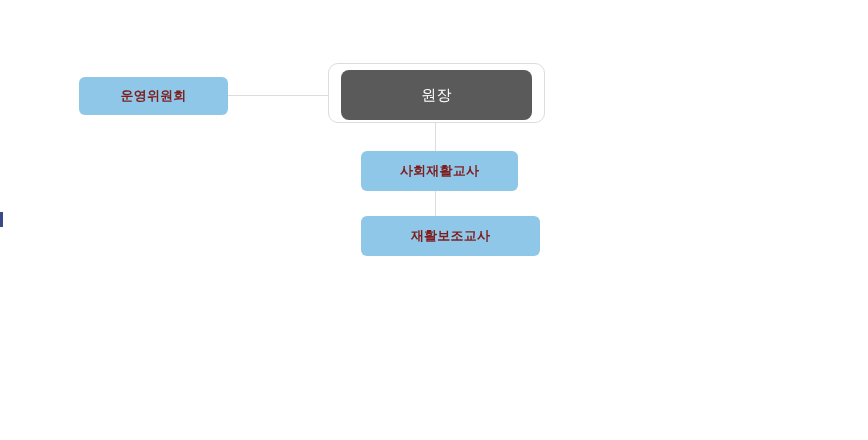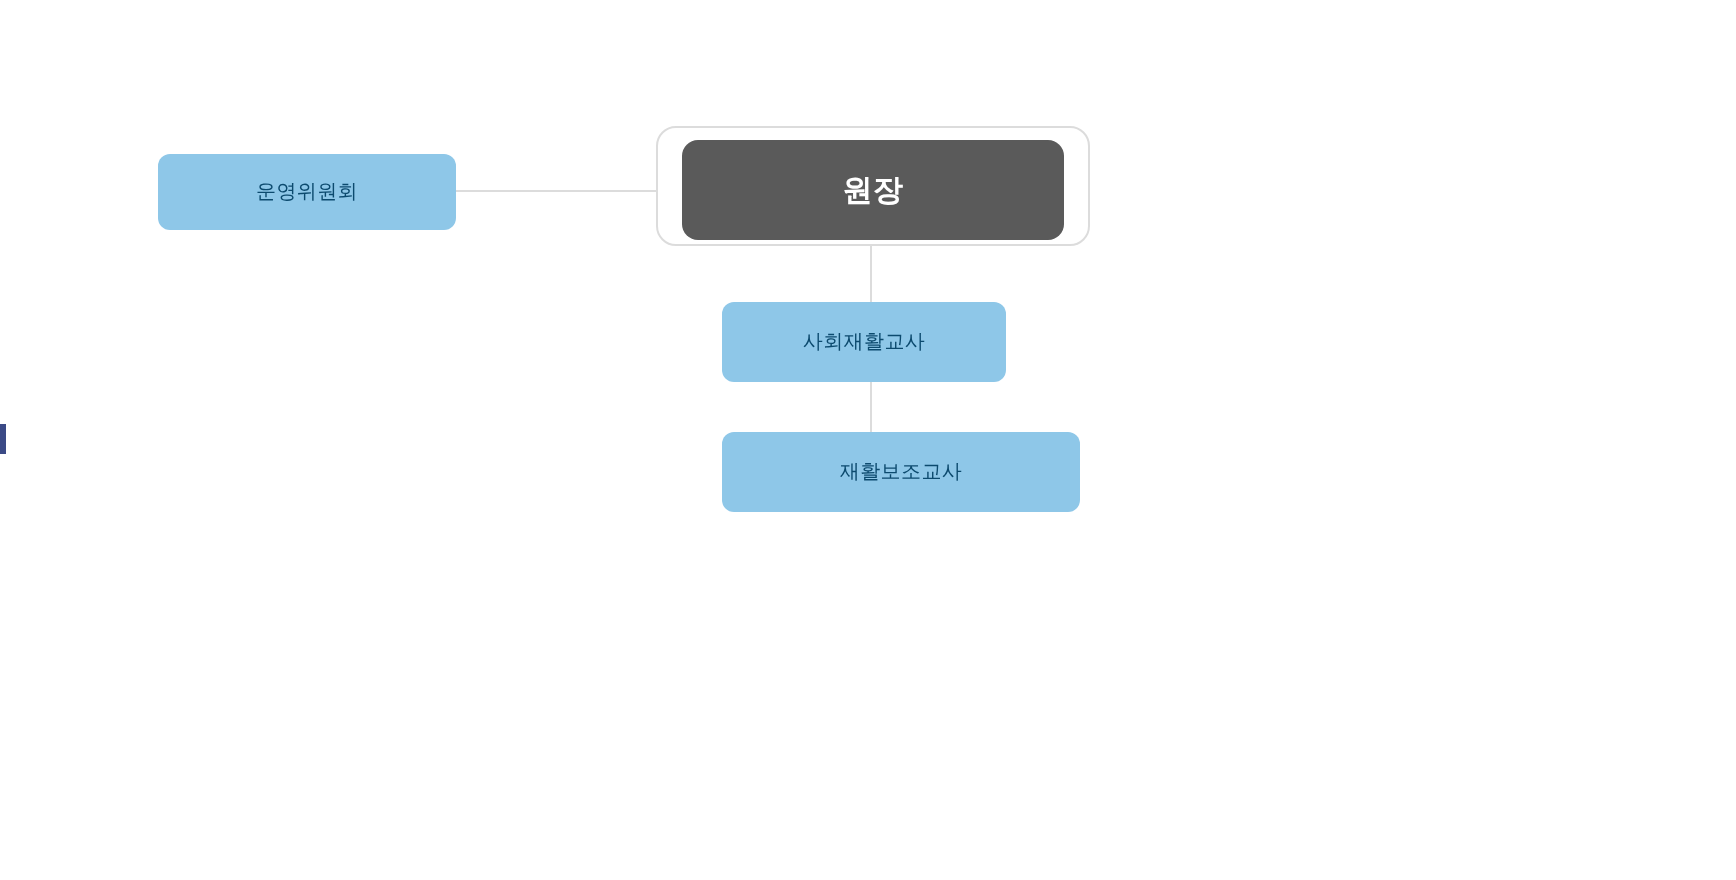--- a/index.html
+++ b/index.html
@@ -49,46 +49,46 @@
     display: flex;
     align-items: center;
     justify-content: center;
     text-align: center;
     letter-spacing: 0.2px;
   }
 
   .node-blue {
     background: #8ec7e8;
     border-radius: 6px;
-    color: #0c4a6e;
-    font-size: 10px;
-    font-weight: 400;
+    color: #7f1d1d;
+    font-size: 13px;
+    font-weight: 700;
   }
 
   .node-root-frame {
     position: absolute;
     box-sizing: border-box;
     background: #ffffff;
     border: 1px solid #dcdcdc;
     border-radius: 10px;
   }
 
   .node-dark {
     background: #5a5a5a;
     border-radius: 8px;
     color: #ffffff;
     font-size: 15px;
-    font-weight: bold;
+    font-weight: normal;
   }
 
   
   #node-committee { left: 79px;  top: 77px;  width: 149px; height: 38px; }
   #root-frame     { left: 328px; top: 63px;  width: 217px; height: 60px; }
   #node-director  { left: 341px; top: 70px;  width: 191px; height: 50px; }
-  #node-social    { left: 361px; top: 151px; width: 142px; height: 40px; }
+  #node-social    { left: 361px; top: 151px; width: 157px; height: 40px; }
   #node-assist    { left: 361px; top: 216px; width: 179px; height: 40px; }
 
   #line-committee-root { left: 228px; top: 95px;  width: 100px; }
   #line-root-social    { left: 435px; top: 123px; height: 28px; }
   #line-social-assist  { left: 435px; top: 191px; height: 25px; }
 </style>
 </head>
 <body>
 
 <div id="org-chart">

